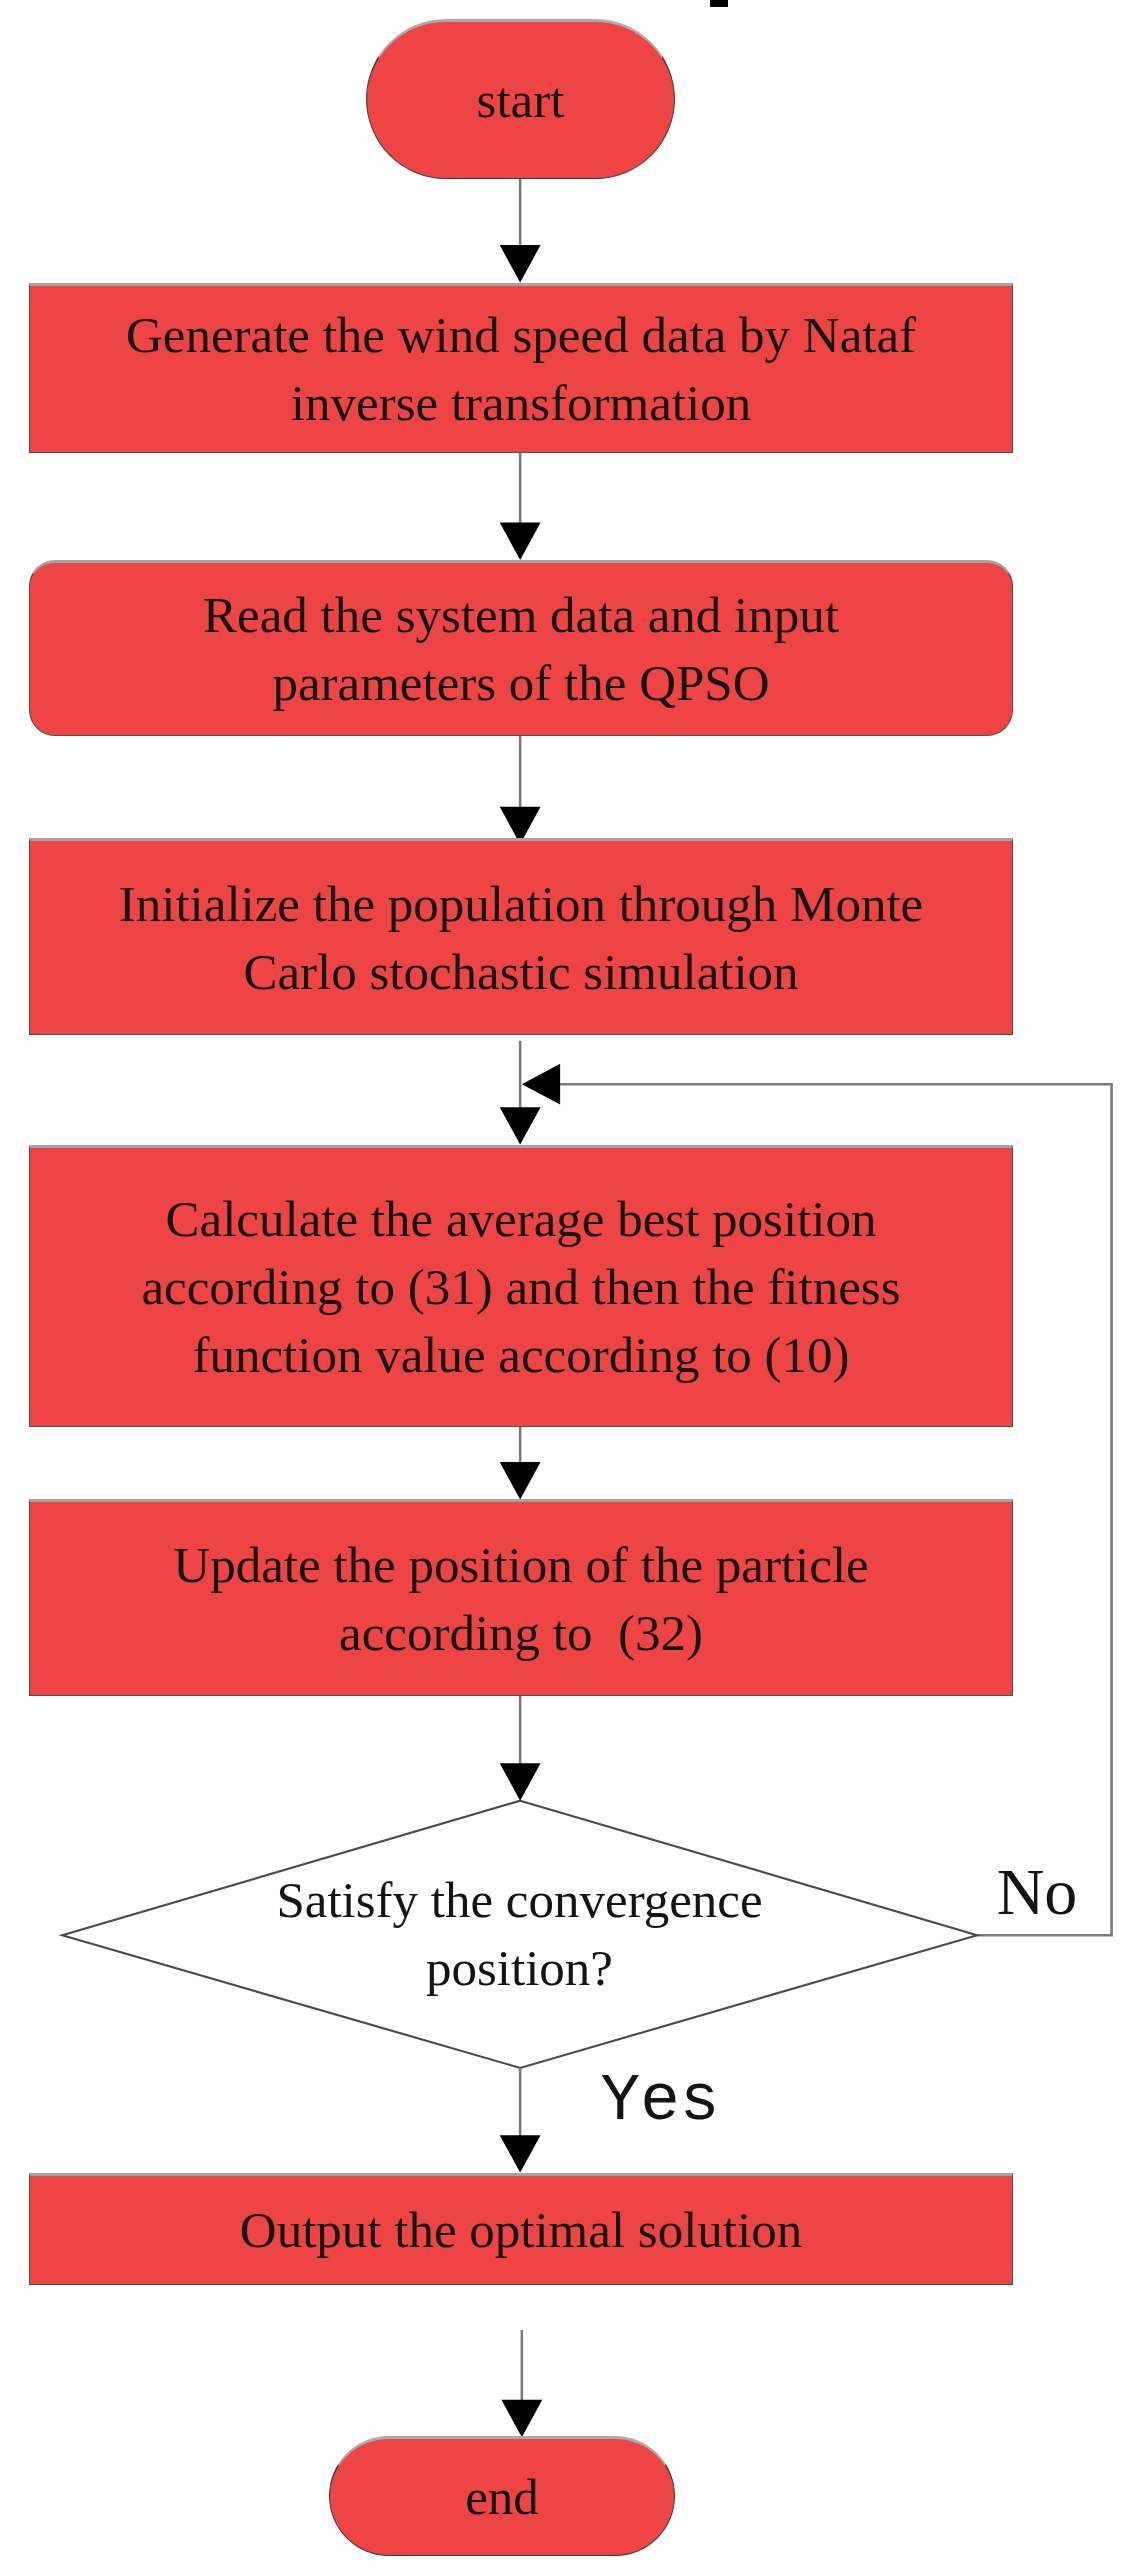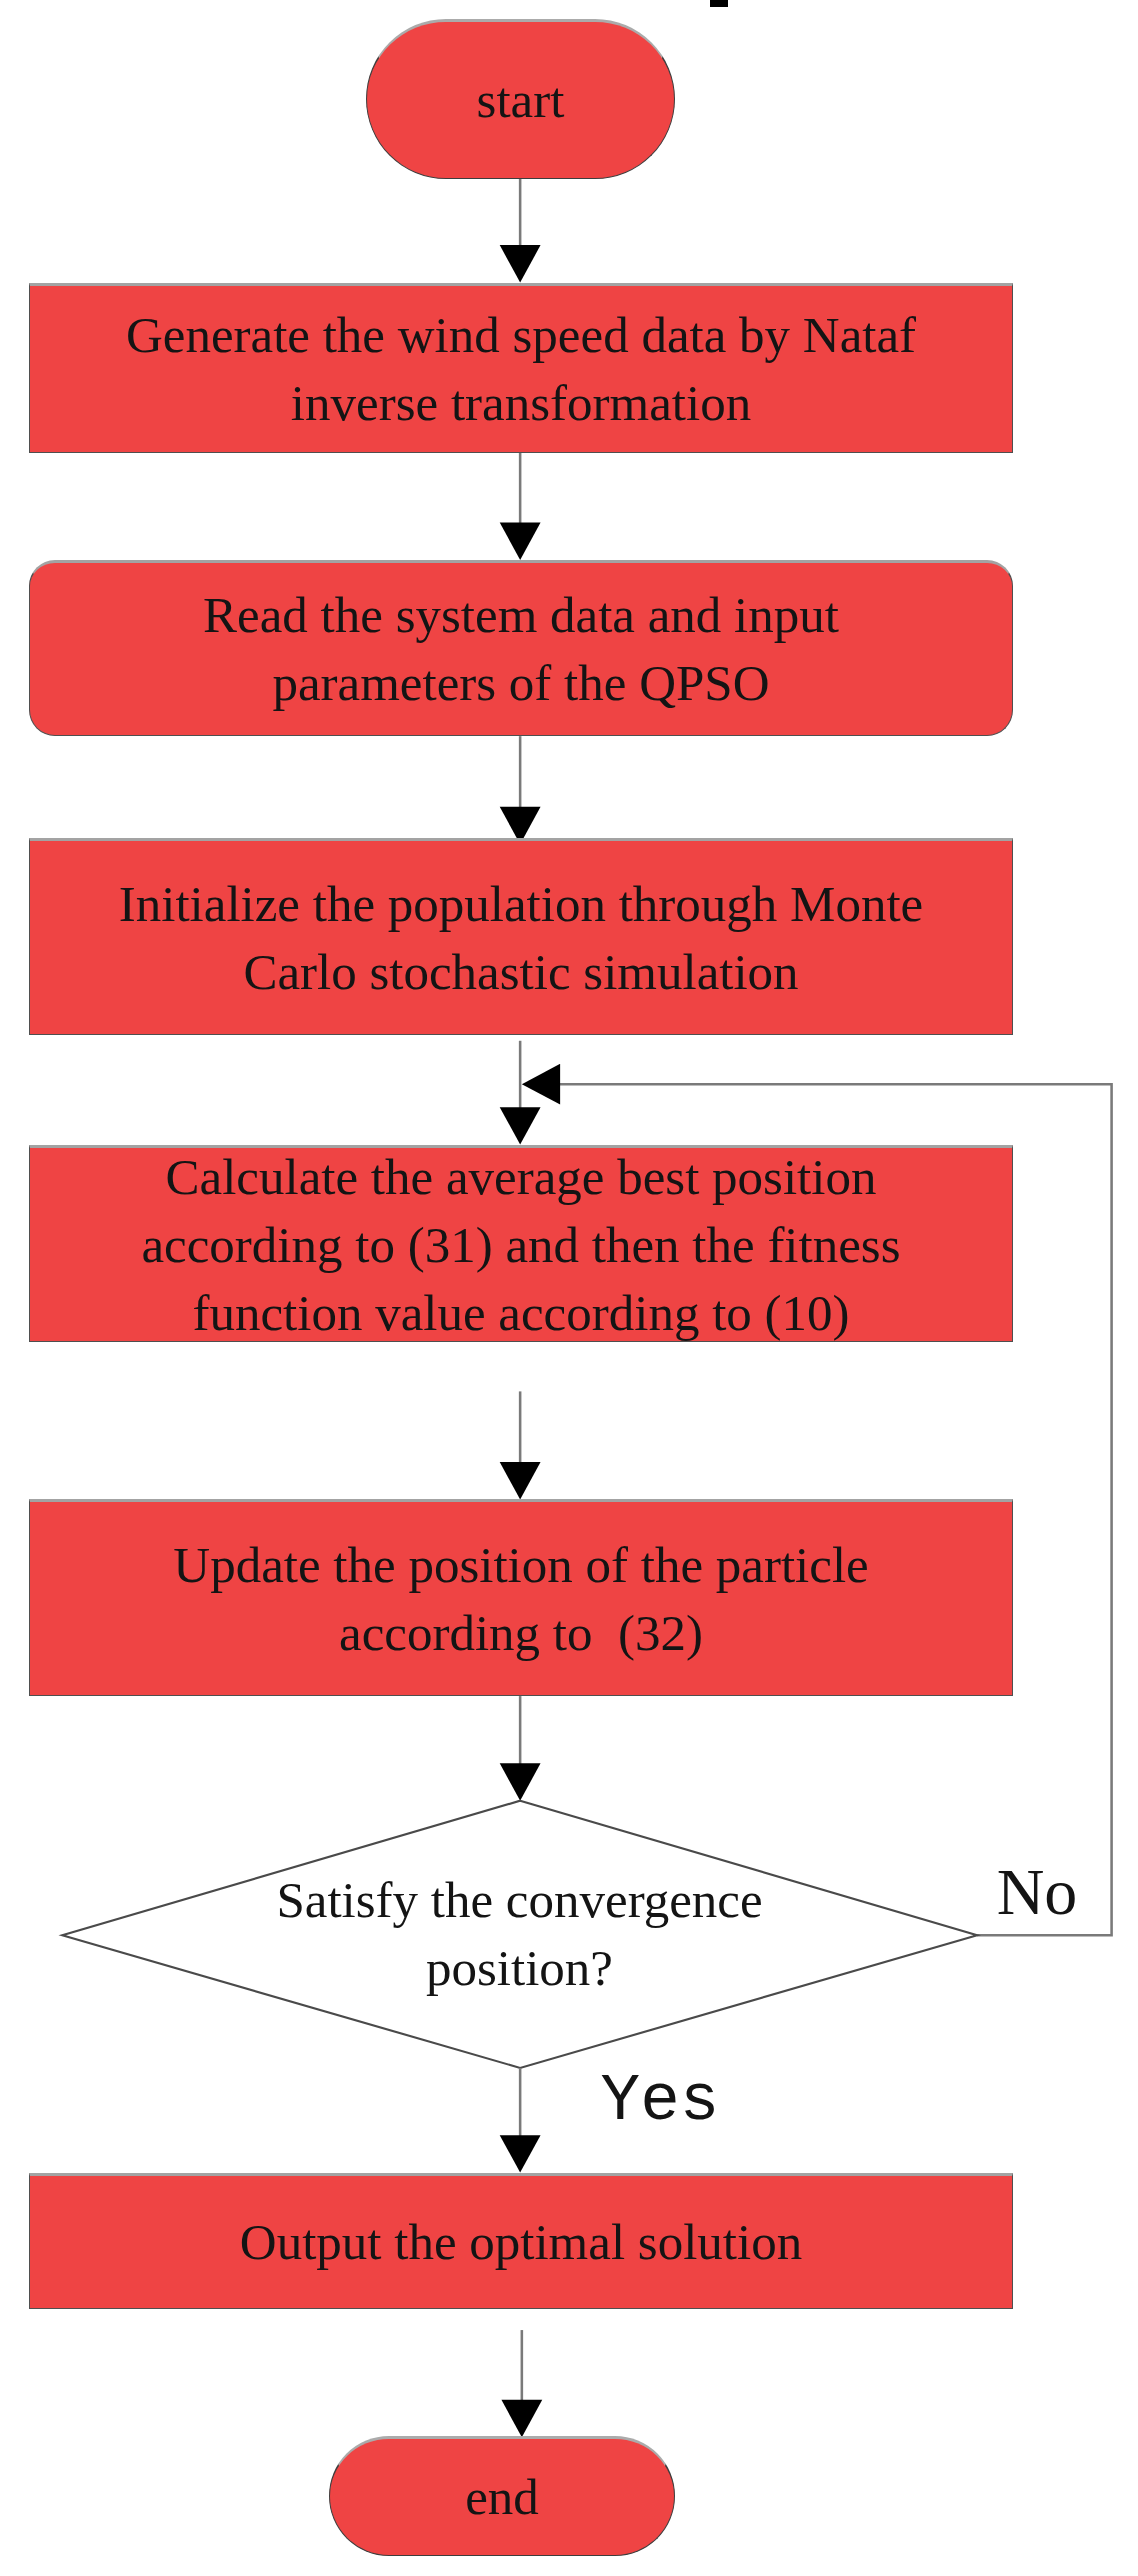--- a/index.html
+++ b/index.html
@@ -84,31 +84,31 @@
 
   <div class="node proc" style="top:283px;height:170px;">Generate the wind speed data by Nataf
 inverse transformation</div>
 
   <div class="node proc" style="top:560px;height:176px;border-radius:26px;">Read the system data and input
 parameters of the QPSO</div>
 
   <div class="node proc" style="top:824px;height:197px;margin-top:14px;">Initialize the population through Monte
 Carlo stochastic simulation</div>
 
-  <div class="node proc" style="top:1145px;height:197px;">Calculate the average best position
+  <div class="node proc" style="top:1145px;height:282px;">Calculate the average best position
 according to (31) and then the fitness
 function value according to (10)</div>
 
   <div class="node proc" style="top:1499px;height:197px;">Update the position of the particle
 according to&nbsp; (32)</div>
 
   <div class="decision-label" style="left:94px;top:1836px;width:851px;height:196px;">Satisfy the convergence
 position?</div>
 
   <div class="floating" style="left:973px;top:1860px;width:128px;height:64px;">No</div>
   <div class="floating" style="left:596px;top:2068px;width:128px;height:68px;font-family:Liberation Mono, monospace;">Yes</div>
 
-  <div class="node proc" style="top:2173px;height:136px;">Output the optimal solution</div>
+  <div class="node proc" style="top:2173px;height:112px;">Output the optimal solution</div>
 
   <div class="node terminator" style="left:329px;top:2436px;width:346px;height:120px;border-radius:60px;">end</div>
 
 </div>
 
 
 </body></html>

